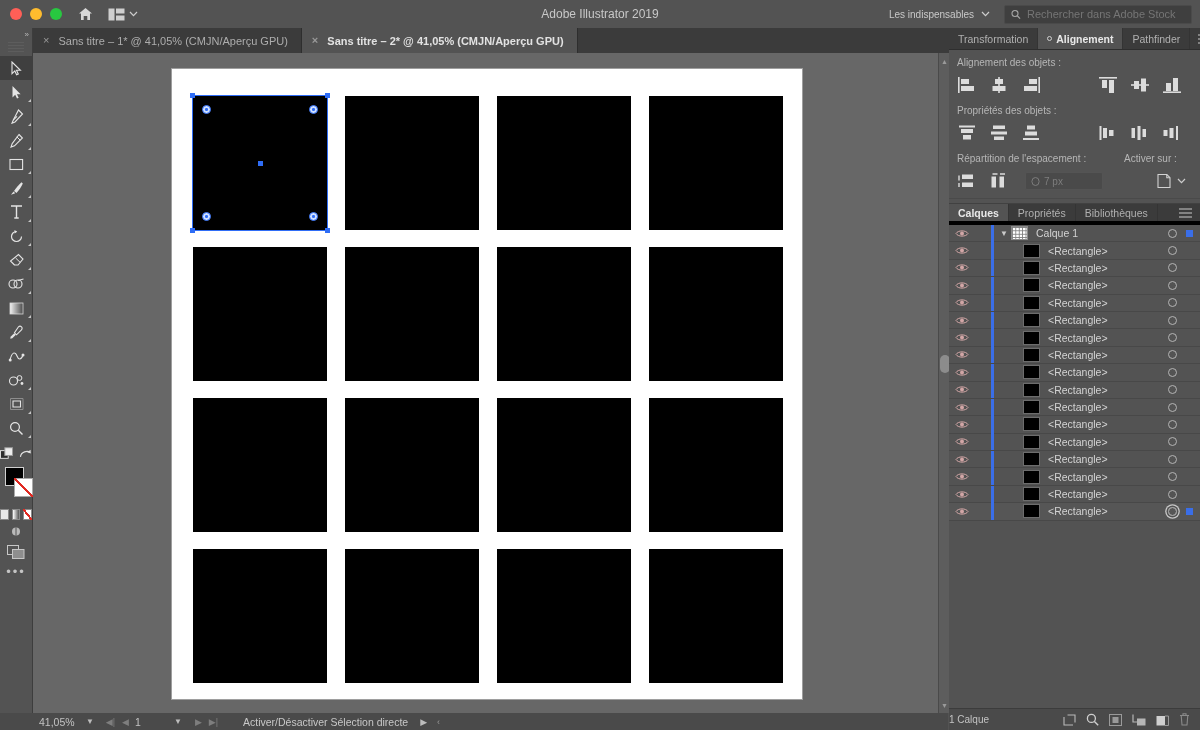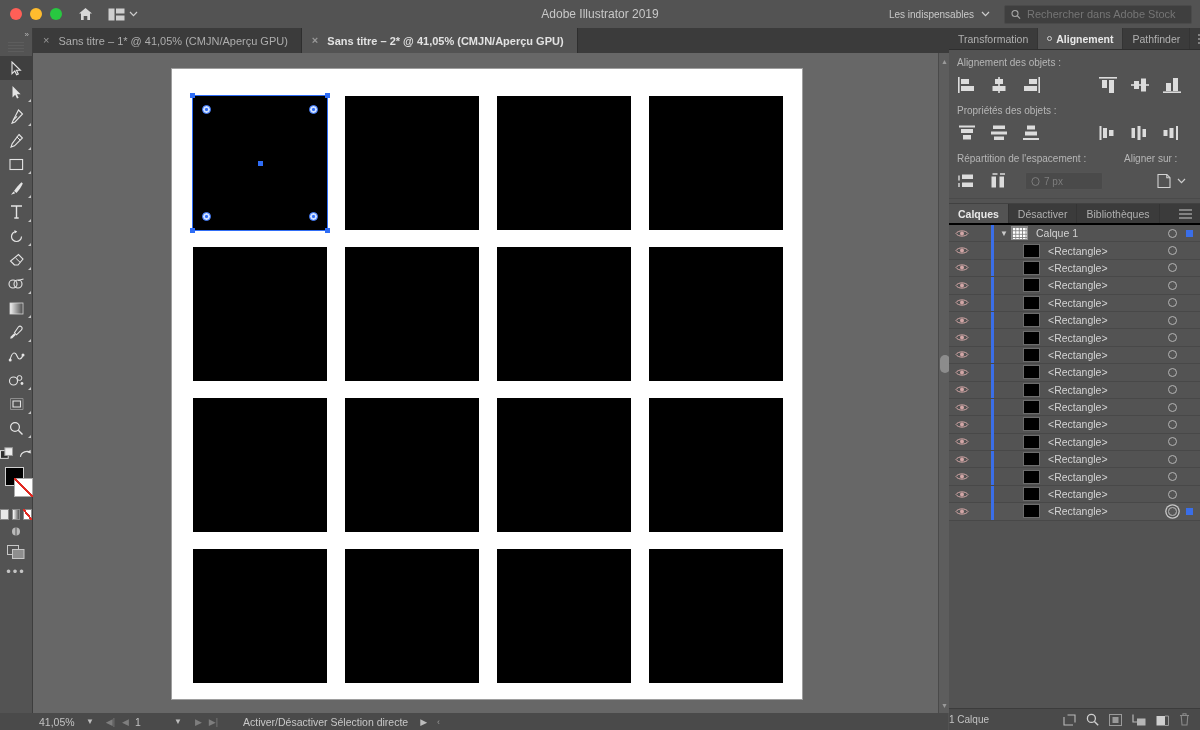--- a/index.html
+++ b/index.html
@@ -206,21 +206,21 @@
     height: 18px; width: 78px; padding: 0 5px; margin-left: 6px;
     font-size: 10px; color: #7d7d7d;
   }
   .align-to {
     display:flex; align-items:center; gap:3px; margin-left: 14px;
   }
 
   
   .layers-head {
     display: flex; align-items: stretch; height: 22px; background: #3b3b3b;
-    border-bottom: 2px solid #000000; border-top: 1px solid #414141;
+    border-bottom: 4px solid #000000; border-top: 1px solid #414141;
   }
   .lyr-list { background: #535353; }
   .lyr-row {
     display: flex; align-items: center; height: 17.4px;
     border-bottom: 1px solid #484848; font-size: 10.5px; color: #d3d3d3;
   }
   .lyr-row.sel-row { background: #565656; }
   .eye { width: 26px; display:flex; align-items:center; justify-content:center; }
   .lockcol { width: 16px; }
   .bluebar { width: 3px; height: 17px; background: #3a6ee8; margin-right: 5px; }
@@ -634,21 +634,21 @@
             <rect x="0.5" y="5" width="4" height="6" fill="#dcdcdc"></rect>
             <rect x="6.5" y="3" width="4" height="10" fill="#dcdcdc"></rect>
             <rect x="13" y="1" width="2" height="14" fill="#dcdcdc"></rect>
           </svg>
       </span>
       <span style="width:8px"></span>
     </div>
 
     <div class="two-col">
       <div class="sect-label" style="flex:1">Répartition de l'espacement :</div>
-      <div class="sect-label" style="width:84px">Aligner sur :</div>
+      <div class="sect-label" style="width:84px">Activer sur :</div>
     </div>
     <div class="btn-row">
       <span class="albtn">
         <svg width="18" height="16" viewBox="0 0 18 16">
             <path d="M1 2.5 v5 M1 10 v4" stroke="#dcdcdc" stroke-width="1.4"></path>
             <rect x="4" y="1.5" width="11" height="4.5" fill="#dcdcdc"></rect>
             <rect x="4" y="9.5" width="11" height="4.5" fill="#dcdcdc"></rect>
           </svg>
       </span>
       <span class="albtn">
@@ -677,21 +677,21 @@
       <span style="width:14px"></span>
     </div>
 
     <div class="sep-line"></div>
 
     <div class="layers-head" style="margin-top:4px;">
       <div class="ptab active">
         <span>Calques</span>
       </div>
       <div class="ptab">
-        <span>Désactiver</span>
+        <span>Propriétés</span>
       </div>
       <div class="ptab">
         <span>Bibliothèques</span>
       </div>
       <div class="ptab-menu">
         <svg width="13" height="10" viewBox="0 0 13 10">
             <path d="M0 1h13M0 5h13M0 9h13" stroke="#c9c9c9" stroke-width="1.2"></path>
           </svg>
       </div>
     </div>

